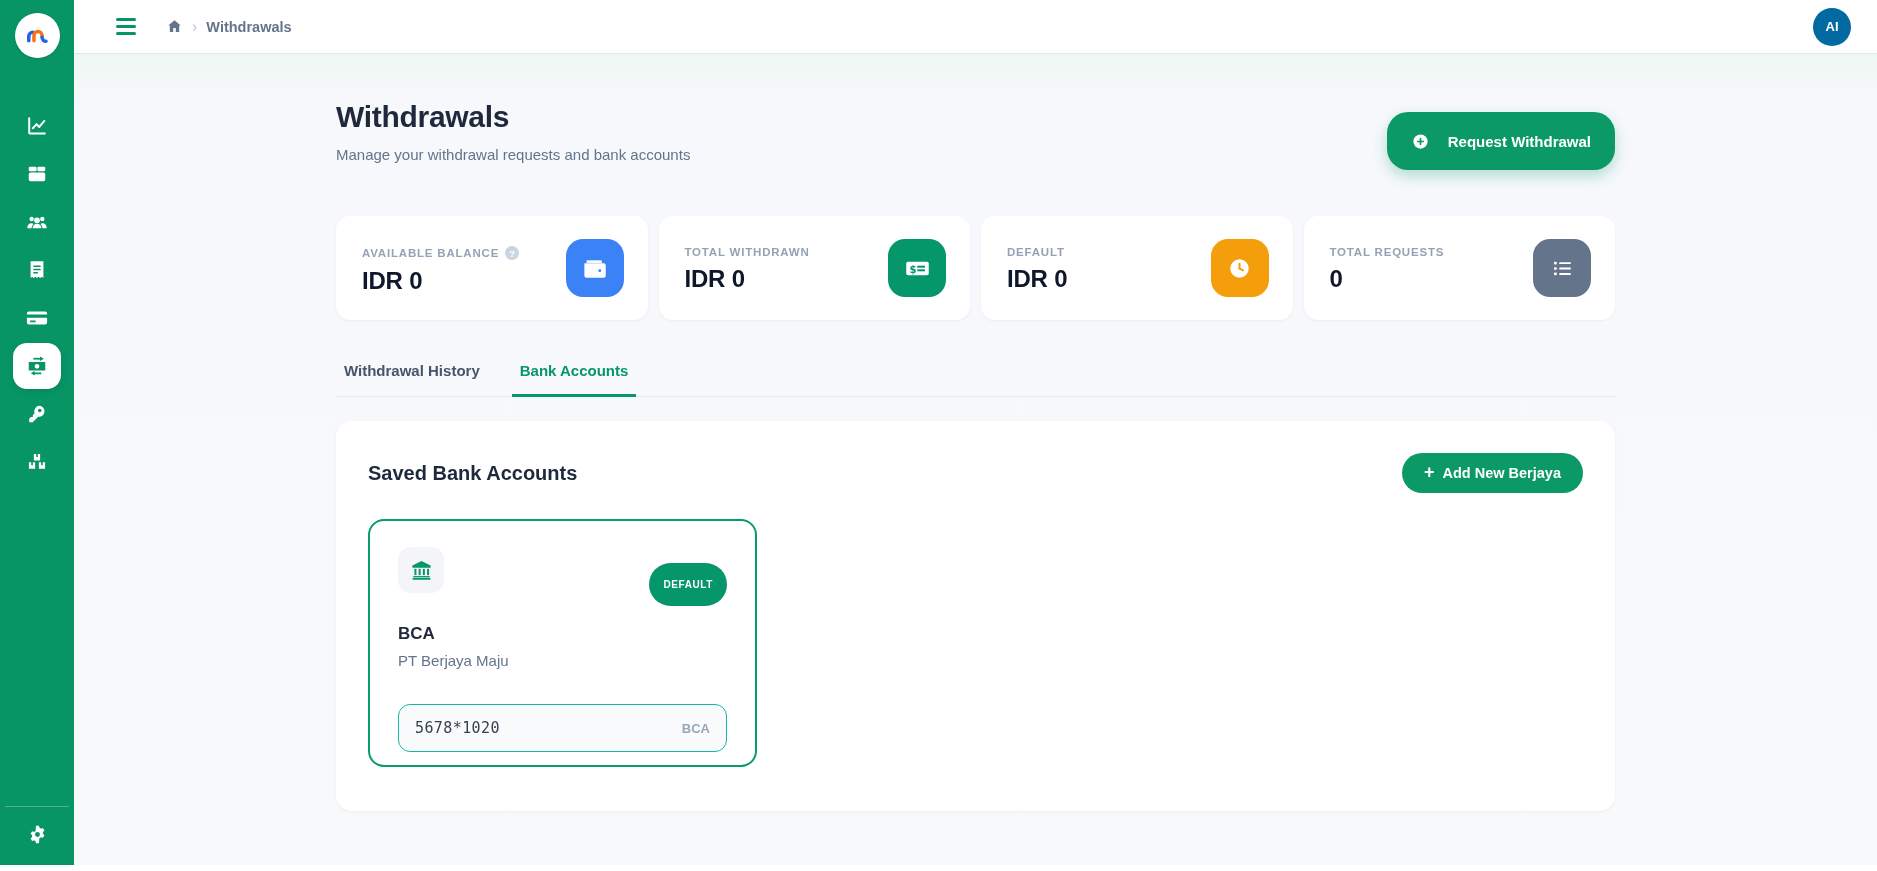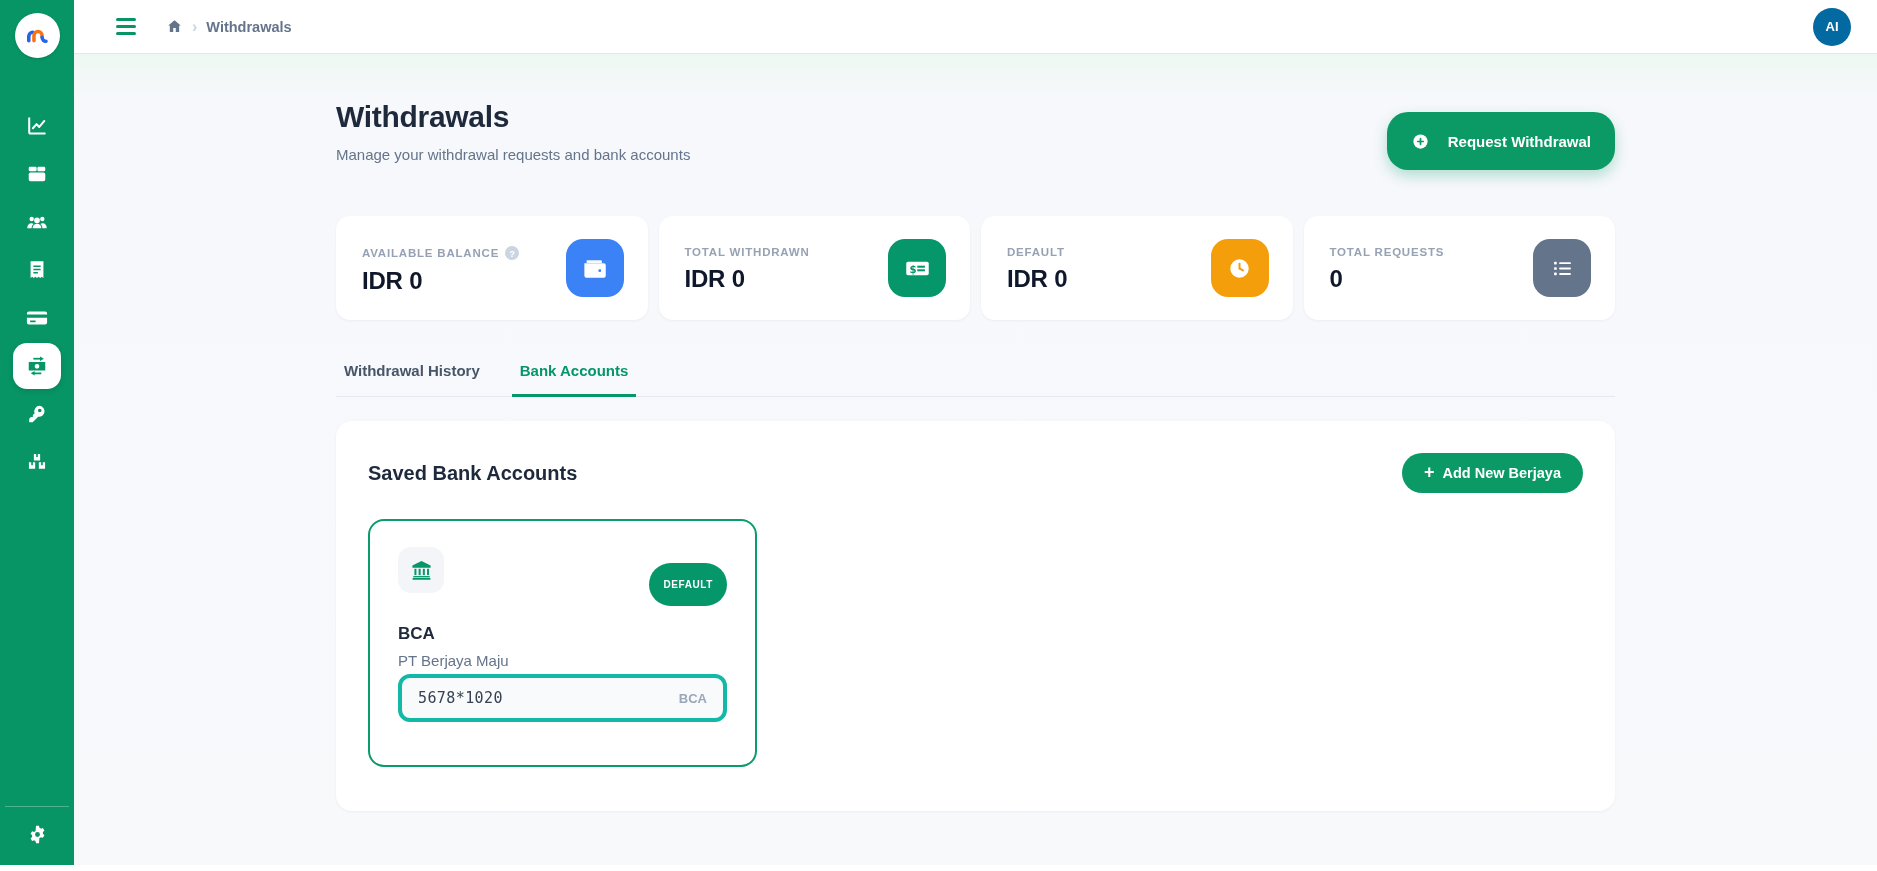--- a/index.html
+++ b/index.html
@@ -66,21 +66,21 @@
   .btn-add .plus { font-size:18px; font-weight:600; line-height:1; margin-top:-2px; }
 
   .accounts-grid { margin-top:26px; display:grid; grid-template-columns:repeat(3,1fr); gap:24px; }
   .bank-card { border:2px solid #0a9c69; border-radius:16px; background:#fff; padding:26px 28px; height:248px; cursor:pointer; position:relative; }
   .bank-card-top { display:flex; align-items:flex-start; justify-content:space-between; }
   .bank-avatar { width:46px; height:46px; border-radius:13px; background:#f3f5f8; display:flex; align-items:center; justify-content:center; color:#059669; }
   .bank-avatar svg { width:23px; height:23px; }
   .badge-default { background:#059669; color:#fff; font-size:10px; font-weight:800; letter-spacing:.6px; padding:16px 14px; border-radius:999px; margin-top:16px; }
   .bank-name { margin-top:18px; font-size:17px; font-weight:800; color:#1e293b; }
   .bank-holder { margin-top:8px; font-size:15px; color:#64748b; }
-  .acct-box { margin-top:5px; height:48px; background:#f8fafc; border:4px solid #14b8a6; border-radius:12px; display:flex; align-items:center; justify-content:space-between; padding:0 16px; }
+  .acct-box { margin-top:35px; height:48px; background:#f8fafc; border:1px solid #14b8a6; border-radius:12px; display:flex; align-items:center; justify-content:space-between; padding:0 16px; }
   .acct-number { font-family:"DejaVu Sans Mono", monospace; font-size:15px; color:#374151; letter-spacing:.4px; }
   .acct-code { font-size:13px; font-weight:600; color:#9aa7b8; }
 </style>
 </head>
 <body>
 
 <div class="app">
 
   <aside class="sidebar">
     <div class="logo-wrap">

